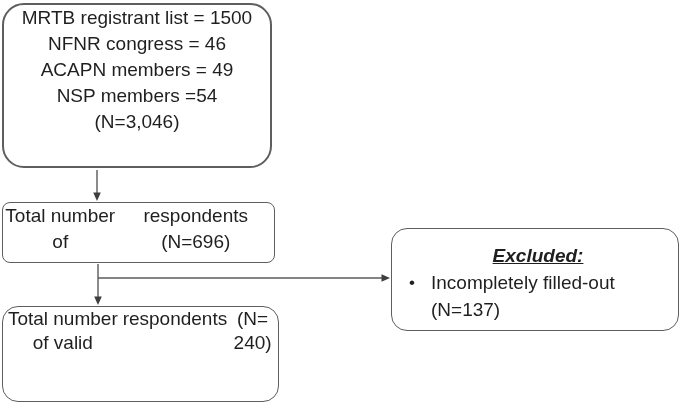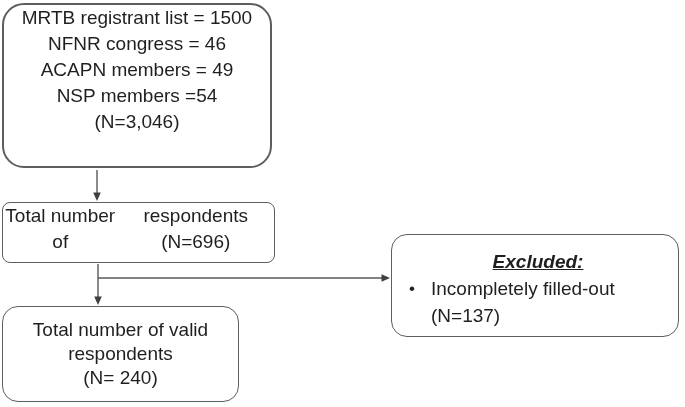--- a/index.html
+++ b/index.html
@@ -48,31 +48,30 @@
     width: 273px;
     height: 61px;
     border-radius: 8px;
     display: flex;
     justify-content: center;
     line-height: 26px;
   }
   .node-valid {
     left: 2px;
     top: 306px;
-    width: 237px;
+    width: 277px;
     height: 96px;
     border-radius: 16px;
     display: flex;
-    flex-direction: column;
     justify-content: center;
     line-height: 24px;
   }
   .node-excluded {
     left: 391px;
-    top: 234px;
+    top: 228px;
     width: 288px;
     height: 103px;
     border-radius: 16px;
     text-align: left;
     padding: 13px 8px 0 14px;
     line-height: 27px;
   }
   .excluded-title {
     display: block;
     text-align: center;

